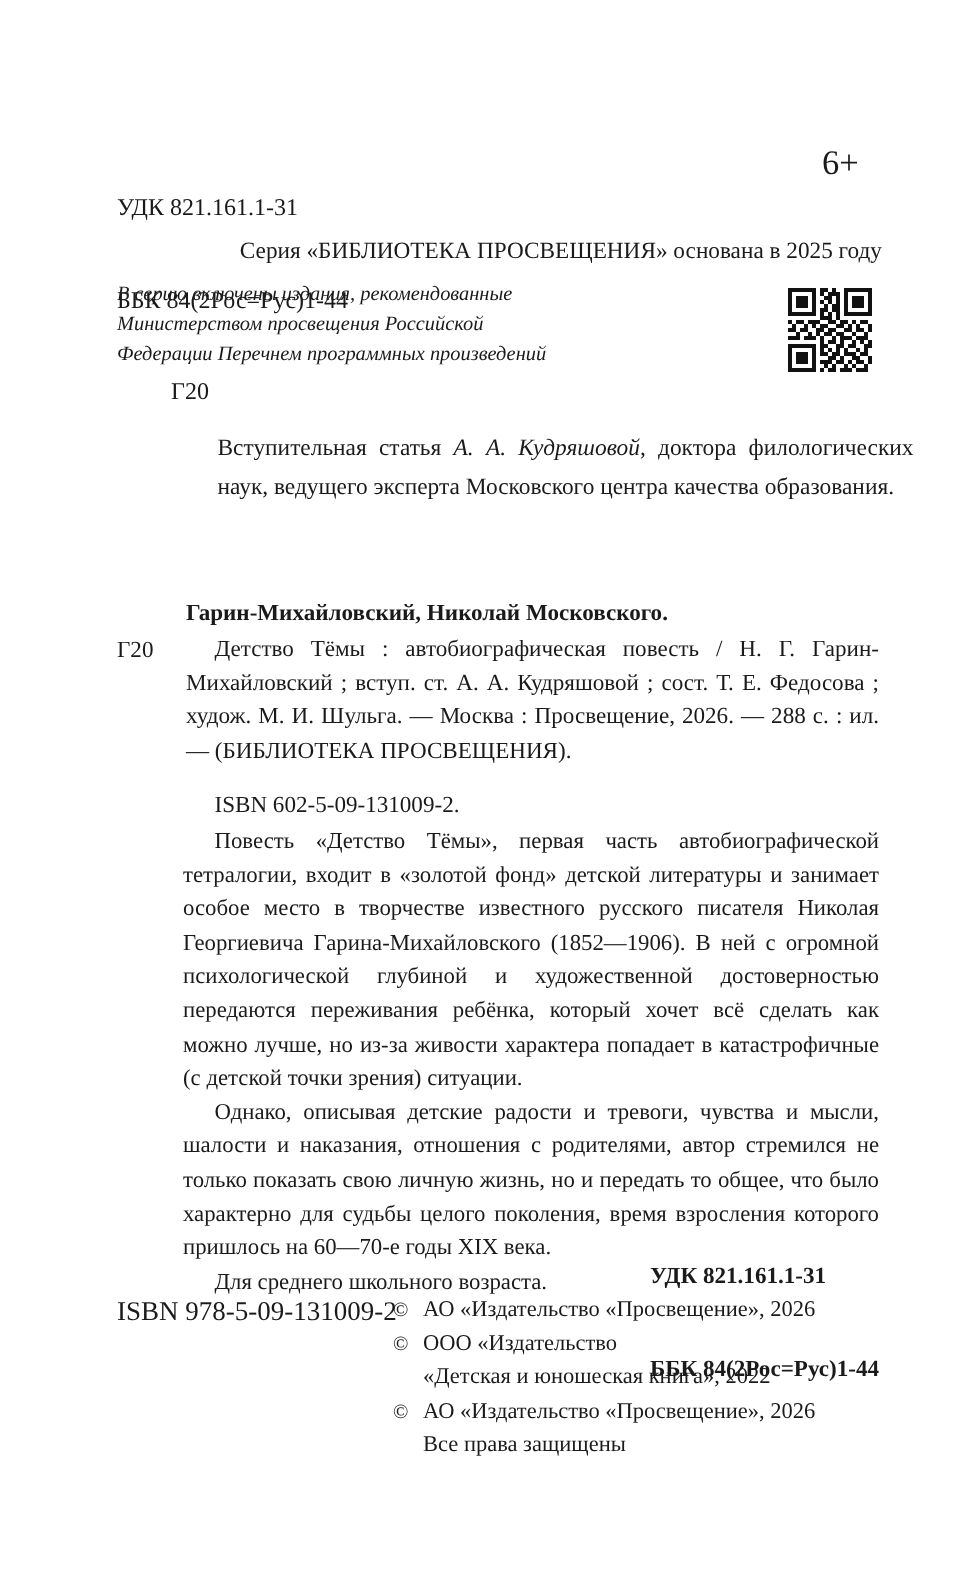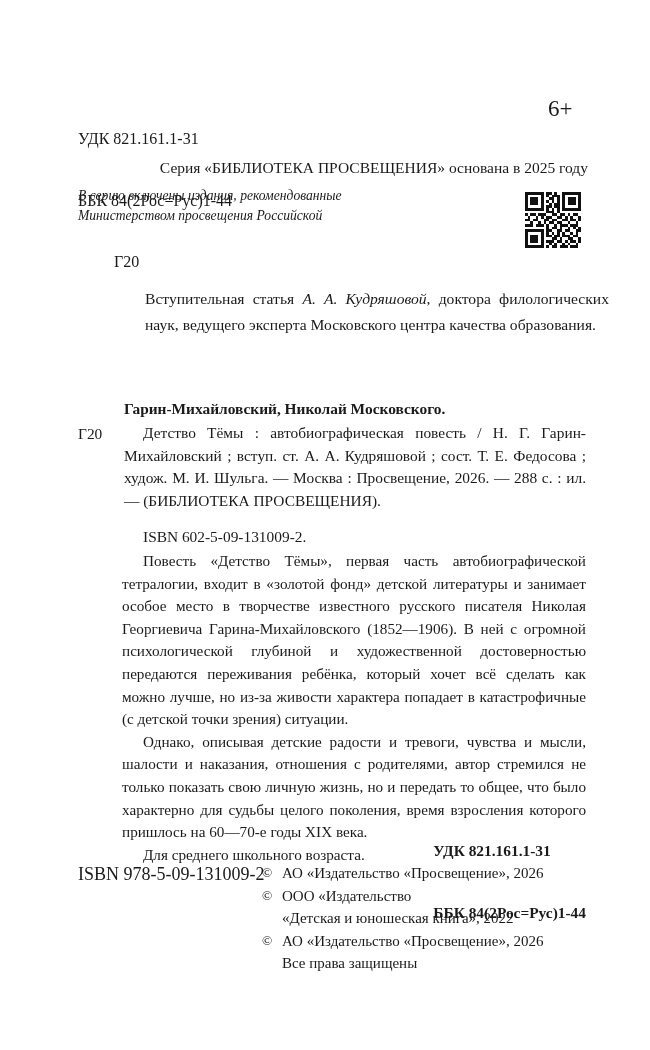--- a/index.html
+++ b/index.html
@@ -181,20 +181,21 @@
     <div class="g20-line">Г20</div>
   </div>
 
   <div class="abs age-rating">6+</div>
 
   <div class="abs series-line">Серия «БИБЛИОТЕКА ПРОСВЕЩЕНИЯ» основана в 2025 году</div>
 
   <div class="abs ministry">
     <div>В серию включены издания, рекомендованные</div>
     <div>Министерством просвещения Российской</div>
+    <div>Федерации Перечнем программных произведений</div>
   </div>
 
   <div class="abs qr">
     <svg id="qr-svg" viewBox="0 0 21 21" shape-rendering="crispEdges">
       <rect x="0" y="0" width="21" height="21" fill="#ffffff"></rect>
       <g id="qr-modules" fill="#111111">
           <rect x="0" y="0" width="1" height="1"></rect>
           <rect x="1" y="0" width="1" height="1"></rect>
           <rect x="2" y="0" width="1" height="1"></rect>
           <rect x="3" y="0" width="1" height="1"></rect>

